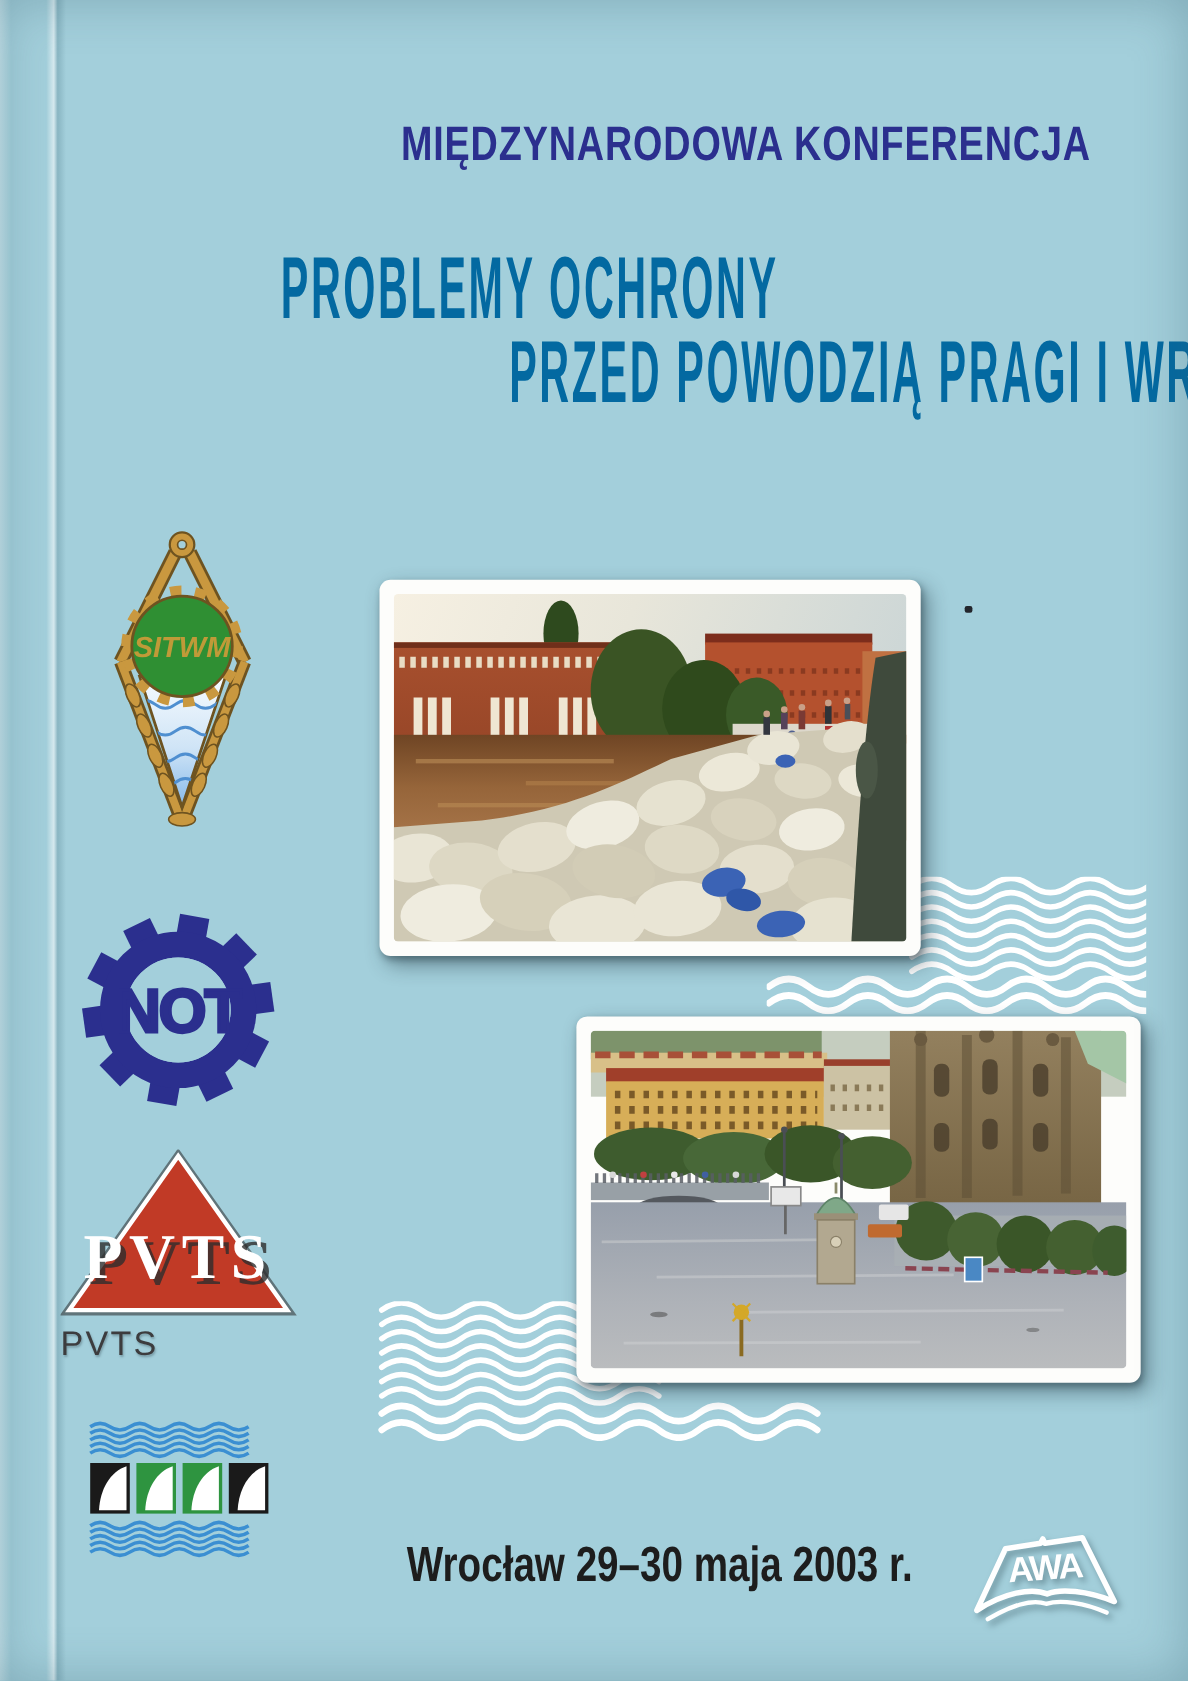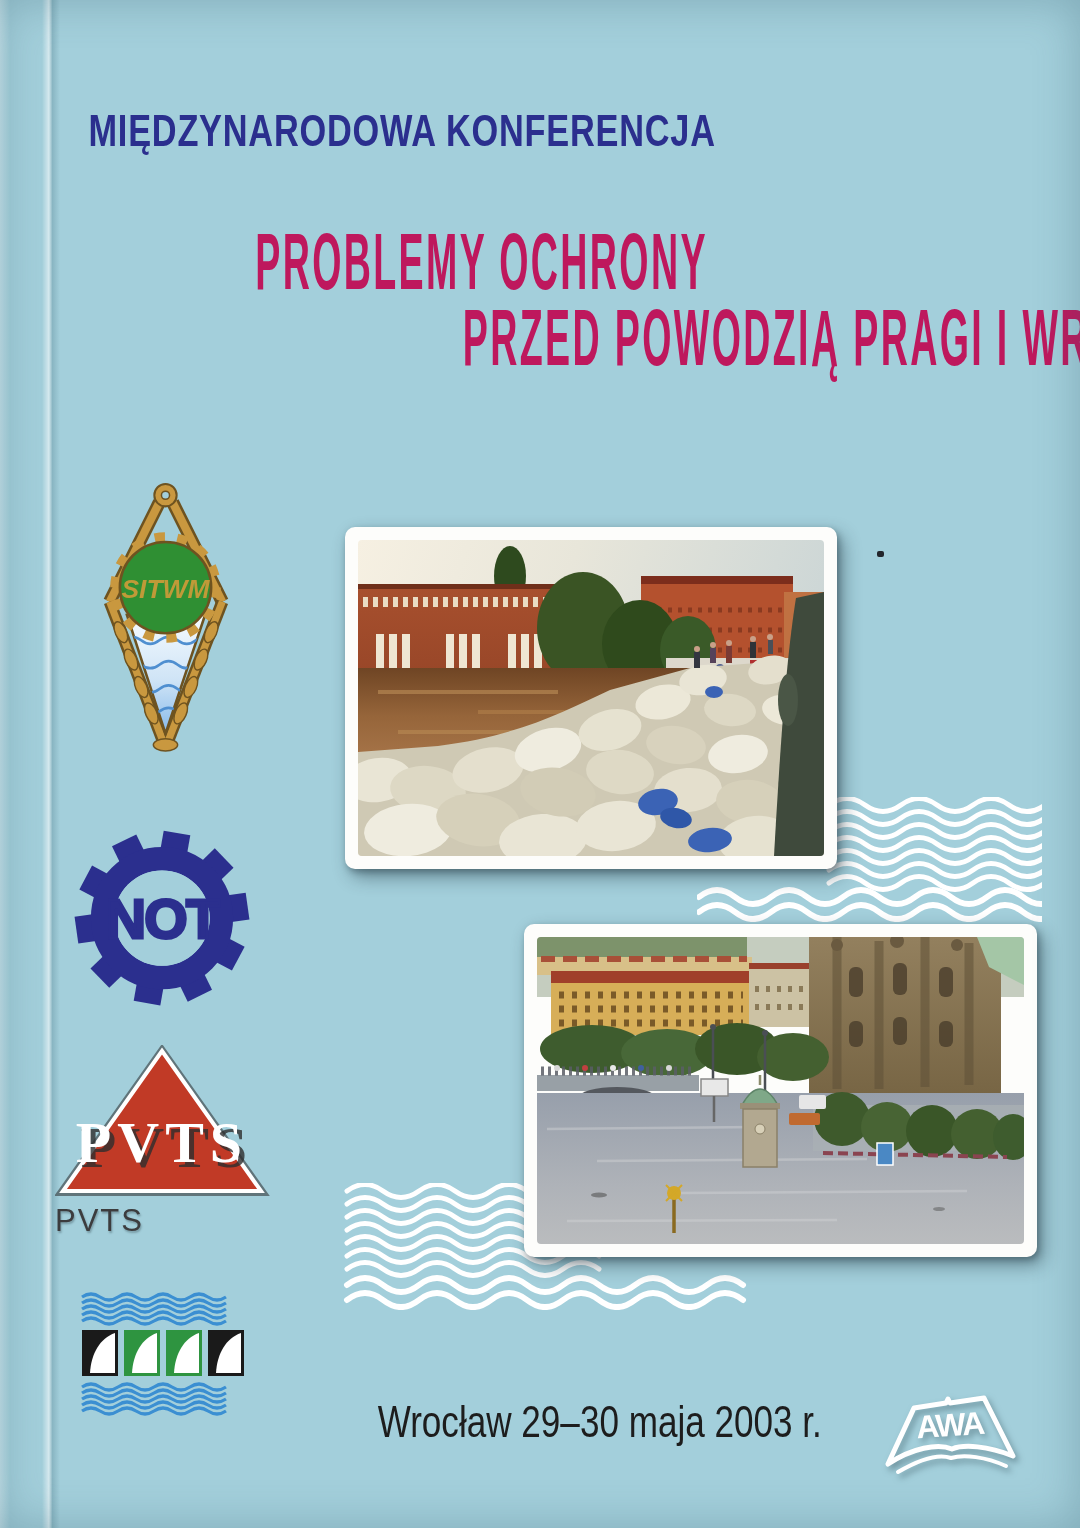--- a/index.html
+++ b/index.html
@@ -28,33 +28,33 @@
     background:linear-gradient(90deg,
       rgba(255,255,255,0) 0%,
       rgba(255,255,255,.55) 38%,
       rgba(70,115,130,.28) 58%,
       rgba(255,255,255,0) 100%);
     z-index:3;
   }
   
   .conference{
     position:absolute;left:0;top:106px;width:1080px;
-    text-align:left;color:#2b2f8e;font-weight:bold;font-size:44px;
+    text-align:right;color:#2b2f8e;font-weight:bold;font-size:44px;
     letter-spacing:1px;white-space:nowrap;z-index:4;
   }
   .conference .squeeze{display:inline-block;transform:scaleX(.78);}
   .main-title{
     position:absolute;left:0;top:224px;width:936px;
-    text-align:left;color:#be185d;font-weight:bold;font-size:80px;
+    text-align:left;color:#0369a1;font-weight:bold;font-size:80px;
     line-height:76px;white-space:nowrap;z-index:4;
   }
   .main-title .squeeze{display:inline-block;transform:scaleX(.47);letter-spacing:5px;}
   .venue{
     position:absolute;left:120px;top:1396px;width:960px;
-    text-align:center;color:#1d1d1d;font-size:45px;white-space:nowrap;z-index:4;
+    text-align:center;color:#1d1d1d;font-size:45px;white-space:nowrap;z-index:4;font-weight:bold;
   }
   .venue .squeeze{display:inline-block;transform:scaleX(.78);}
   
   .photo{
     position:absolute;background:#fdfdfb;padding:13px;border-radius:10px;
     box-shadow:6px 8px 18px rgba(25,45,55,.45), 2px 3px 6px rgba(25,45,55,.35);
     z-index:2;
   }
   .photo svg{display:block;border-radius:4px;}
   #photo1{left:345px;top:527px;}

